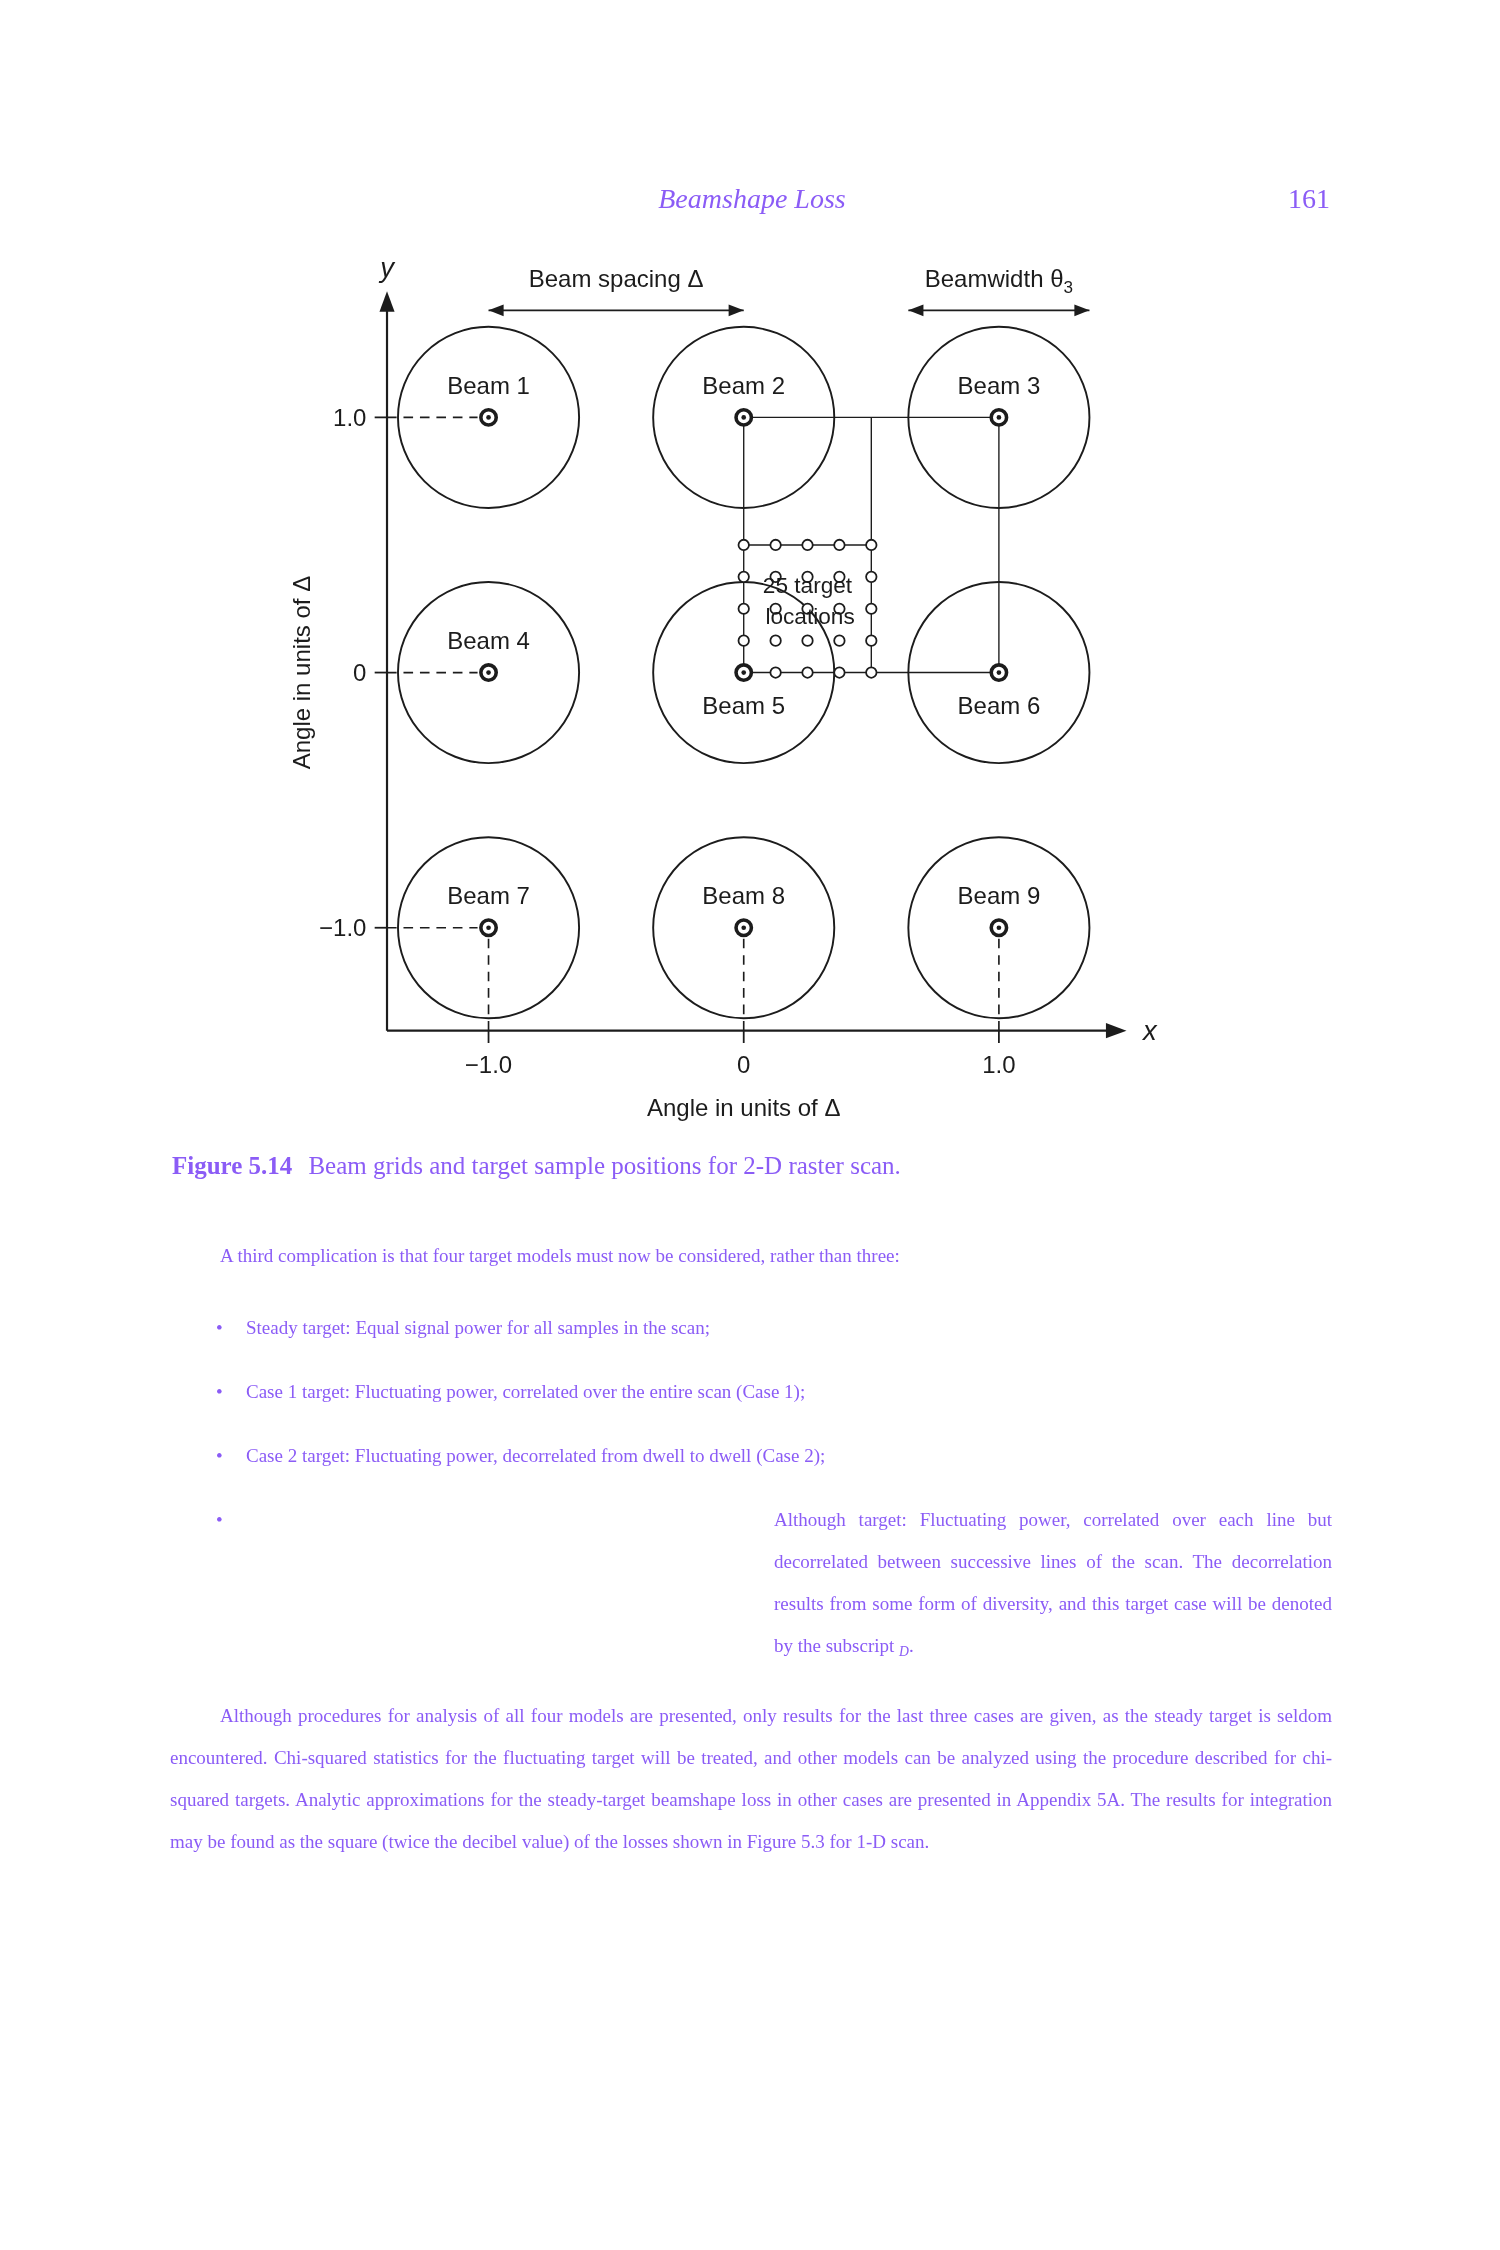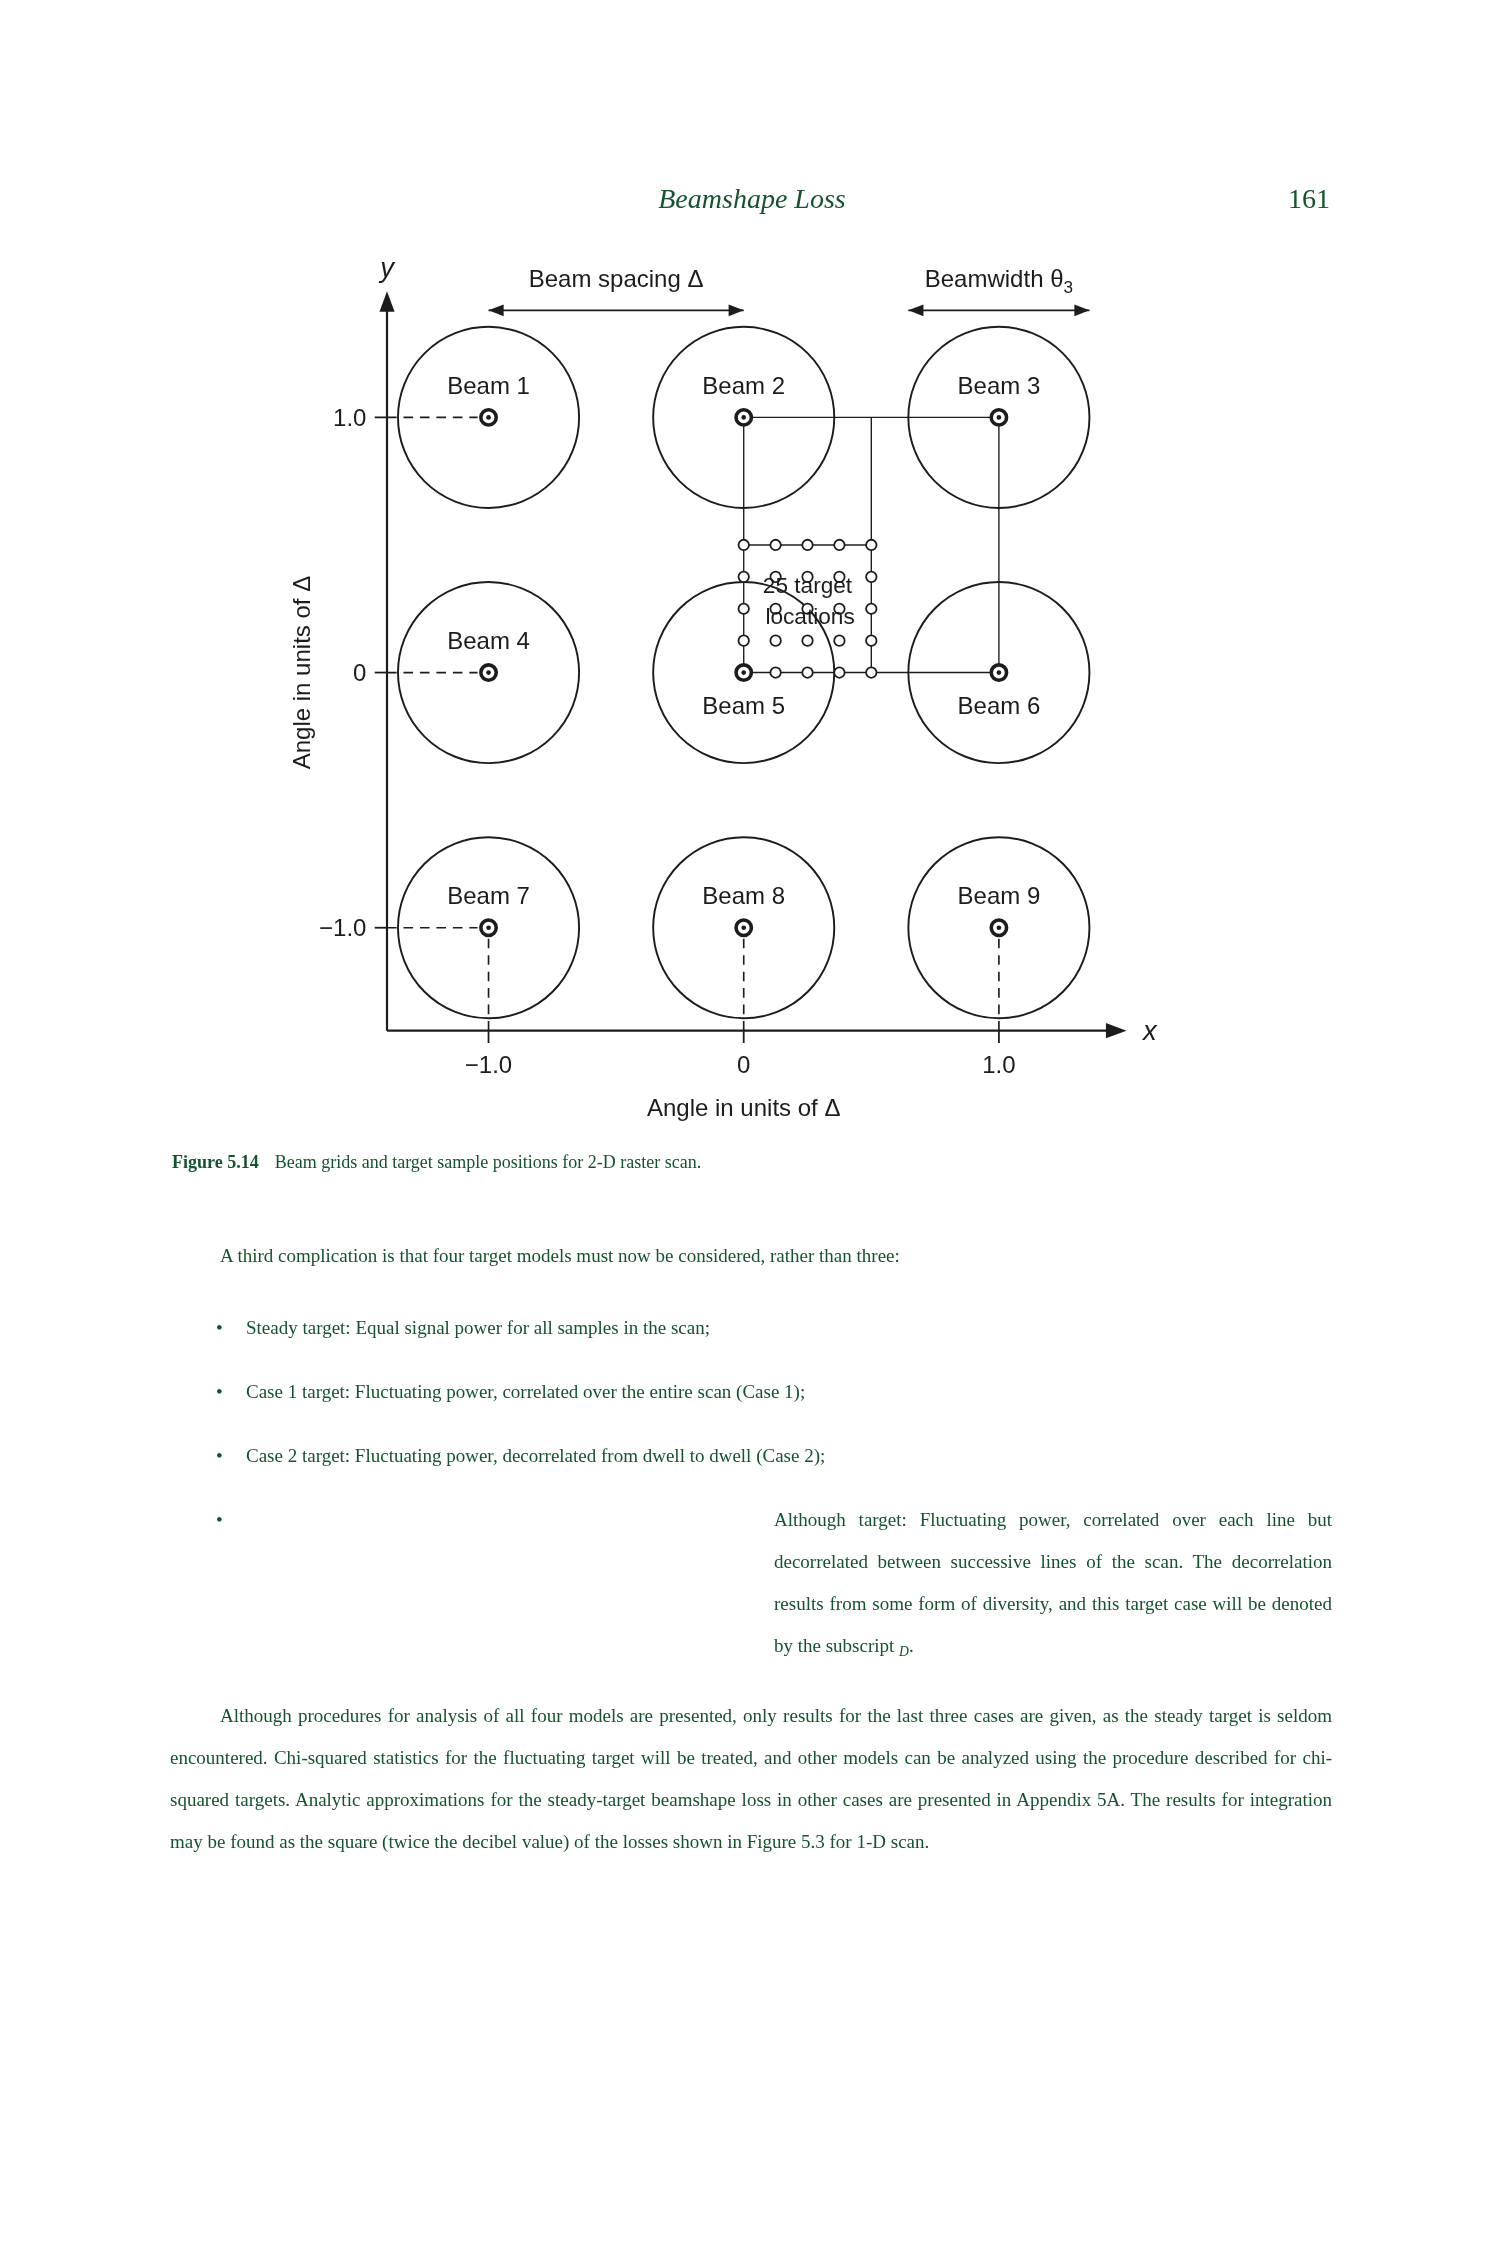--- a/index.html
+++ b/index.html
@@ -1,34 +1,34 @@
 <!DOCTYPE html>
 <html><head>
 <meta charset="utf-8">
 <style>
   html,body{margin:0;padding:0;background:#ffffff;}
   .page{
     position:relative;
     width:1500px;
     height:2250px;
     background:#ffffff;
-    color:#14532d;
+    color:#8b5cf6;
     font-family:"Liberation Serif","DejaVu Serif",serif;
     overflow:hidden;
   }
   
   .header{position:absolute;top:183px;left:170px;right:166px;height:40px;}
   .header-title{text-align:center;font-style:italic;font-size:28px;}
   .page-number{position:absolute;right:4px;top:0;font-size:28px;}
   
   .figure{position:absolute;top:250px;left:280px;margin:0;}
   #diagram-svg{display:block;width:900px;height:auto;}
   #diagram-svg text{font-family:"Liberation Sans","DejaVu Sans",sans-serif;}
   
-  .caption{position:absolute;top:1152px;left:172px;right:166px;font-size:18px;}
+  .caption{position:absolute;top:1152px;left:172px;right:166px;font-size:25px;}
   .caption-label{font-weight:700;margin-right:16px;}
   
   .body-text{position:absolute;top:1235px;left:170px;width:1162px;font-size:19px;line-height:42px;text-align:justify;}
   .para{margin:0;text-indent:50px;}
   .para.closing{margin-top:18px;}
   .bullets{margin:30px 0 0 46px;}
   .bullet{display:flex;margin-bottom:22px;}
   .bullet .marker{flex:none;width:30px;}
   .bullet .btext{flex:1;text-align:justify;}
   .subD{font-style:italic;font-size:0.72em;vertical-align:-0.28em;}

